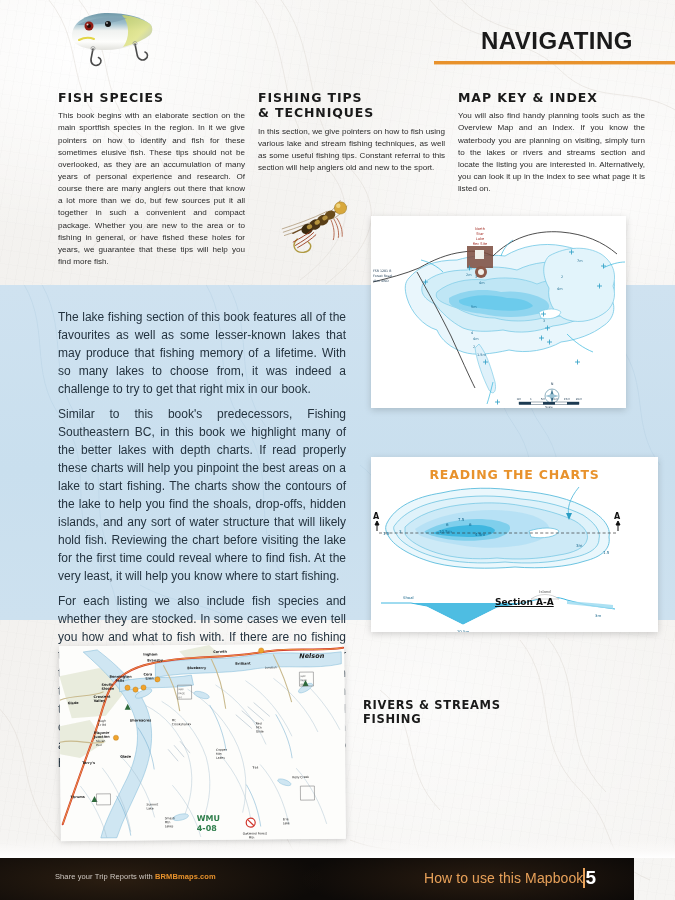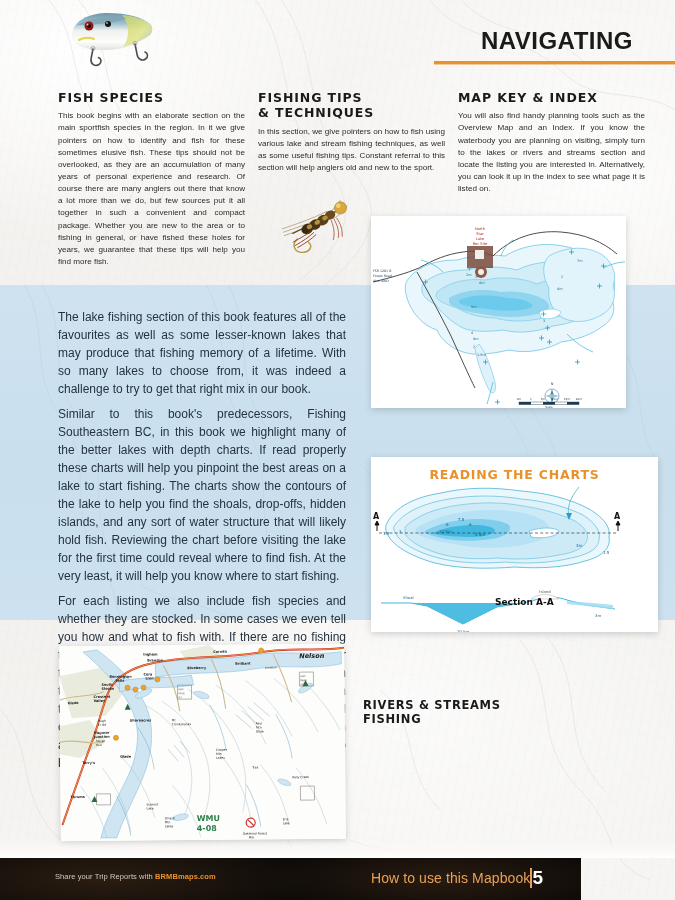--- a/index.html
+++ b/index.html
@@ -169,37 +169,38 @@
     color: #e8922c;
   }
   .section-label {
     position: absolute;
     left: 124px;
     top: 140px;
     font-family: "DejaVu Sans", sans-serif;
     font-weight: bold;
     font-size: 9px;
     color: #111;
+    text-decoration: underline;
   }
 
   
   .rivers-block {
     position: absolute;
     left: 363px;
     top: 690px;
     width: 210px;
   }
   .rivers-block .sec-head { font-size: 11.5px; letter-spacing: .7px; }
 
   
   .footer {
     position: absolute;
     left: 0;
     bottom: 0;
-    width: 581px;
+    width: 634px;
     height: 42px;
     background: #0d0a08;
     background-image:
       radial-gradient(ellipse 300px 60px at 18% 50%, rgba(120,80,40,.28), rgba(0,0,0,0) 70%),
       radial-gradient(ellipse 260px 50px at 76% 50%, rgba(140,90,45,.22), rgba(0,0,0,0) 70%);
   }
   .footer-left {
     position: absolute;
     left: 55px;
     top: 14px;

